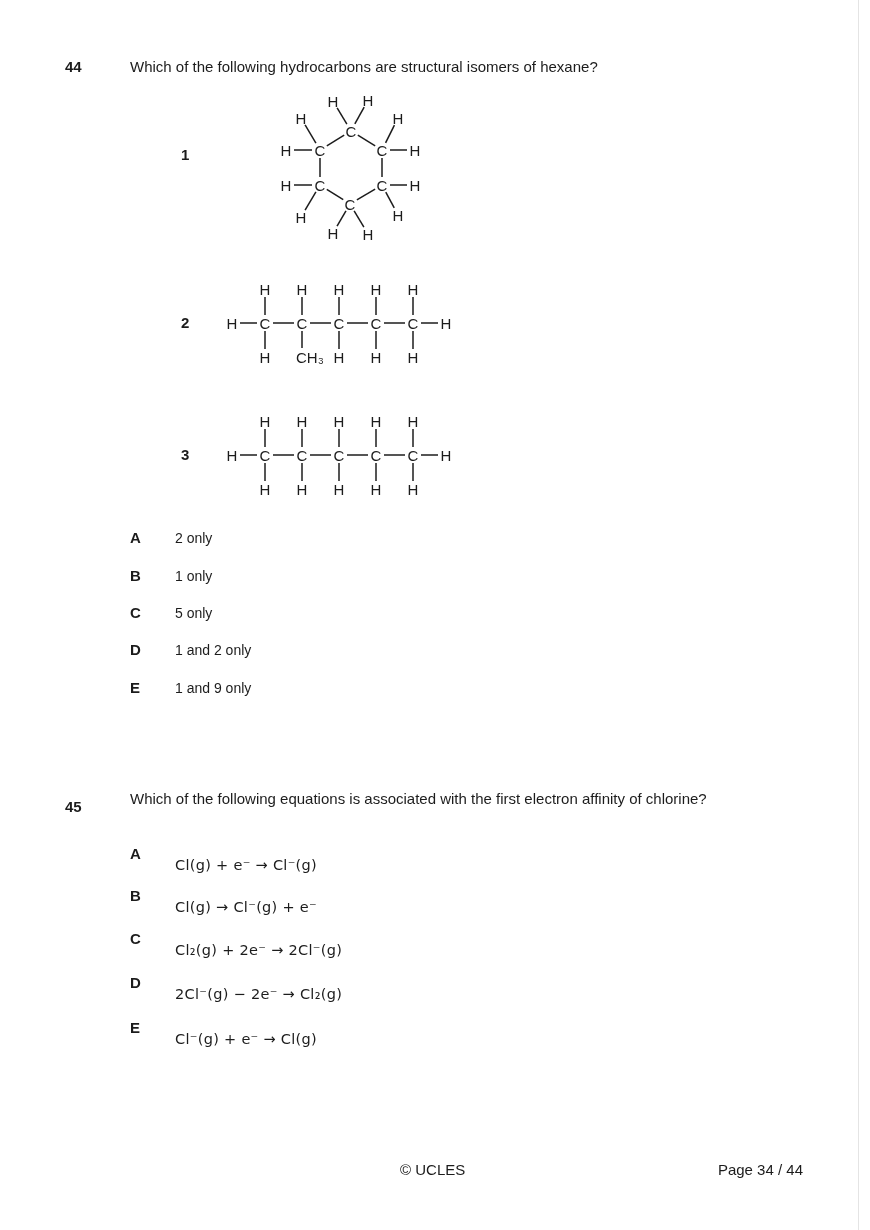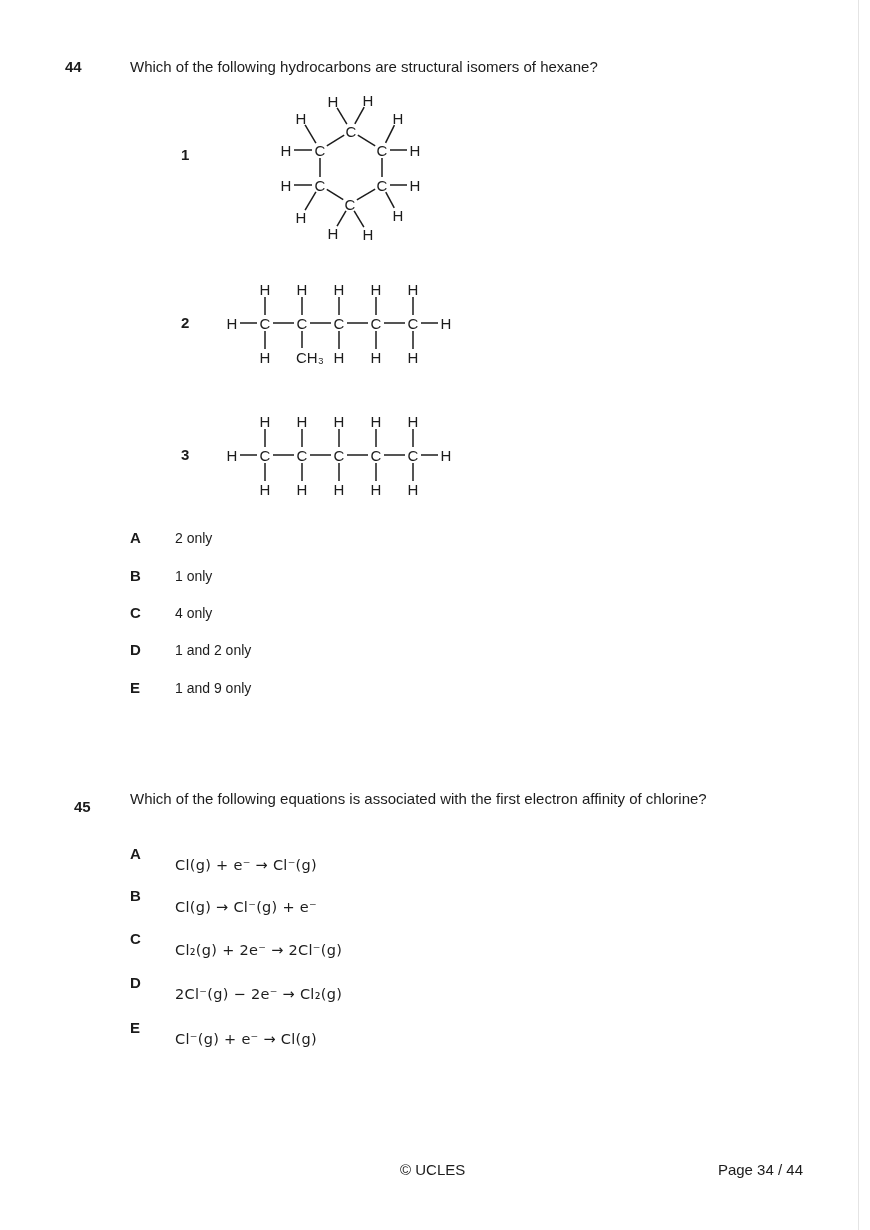--- a/index.html
+++ b/index.html
@@ -183,34 +183,34 @@
     <div class="abs opt-row" style="left:130px; top:530px;">
       <span class="opt-letter">A</span>
       <span class="opt-text">2 only</span>
     </div>
     <div class="abs opt-row" style="left:130px; top:568px;">
       <span class="opt-letter">B</span>
       <span class="opt-text">1 only</span>
     </div>
     <div class="abs opt-row" style="left:130px; top:605px;">
       <span class="opt-letter">C</span>
-      <span class="opt-text">4 only</span>
+      <span class="opt-text">5 only</span>
     </div>
     <div class="abs opt-row" style="left:130px; top:642px;">
       <span class="opt-letter">D</span>
       <span class="opt-text">1 and 2 only</span>
     </div>
     <div class="abs opt-row" style="left:130px; top:680px;">
       <span class="opt-letter">E</span>
       <span class="opt-text">1 and 9 only</span>
     </div>
   </section>
 
   <section>
-    <span class="abs q-num" style="left:74px; top:798px;">45</span>
+    <span class="abs q-num" style="left:65px; top:798px;">45</span>
     <span class="abs q-text" style="left:130px; top:790px;">Which of the following equations is associated with the first electron affinity of chlorine?</span>
 
     <div class="abs opt-row" style="left:130px; top:846px;">
       <span class="opt-letter">A</span>
       <span class="opt-text equation">Cl(g) + e⁻ → Cl⁻(g)</span>
     </div>
     <div class="abs opt-row" style="left:130px; top:888px;">
       <span class="opt-letter">B</span>
       <span class="opt-text equation">Cl(g) → Cl⁻(g) + e⁻</span>
     </div>

